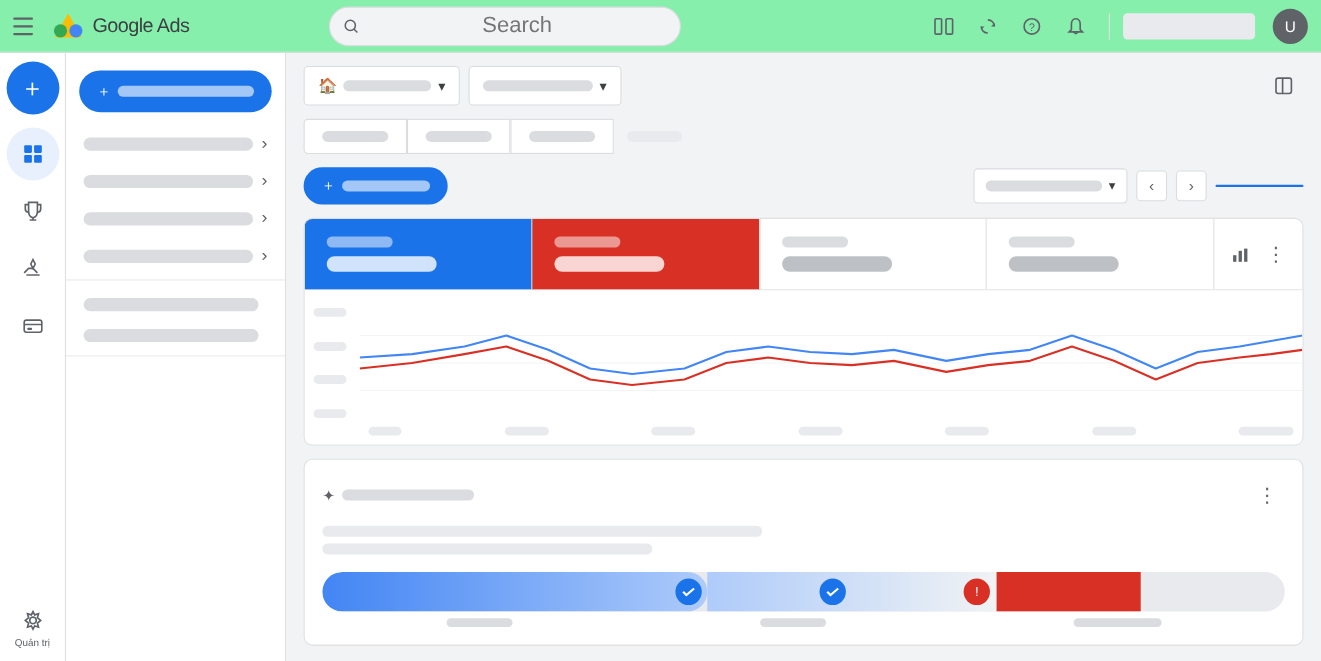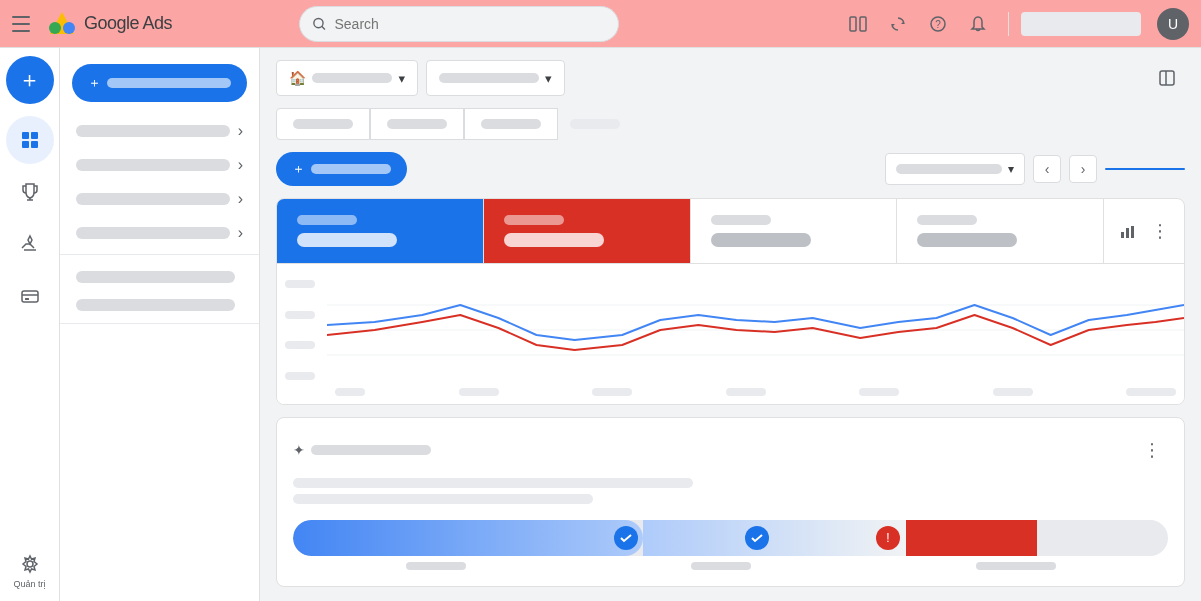--- a/index.html
+++ b/index.html
@@ -1,21 +1,21 @@
 <!DOCTYPE html>
 <html><head>
   <meta charset="utf-8">
   <style>
     * { box-sizing: border-box; margin: 0; padding: 0; }
     body { font-family: 'Google Sans', Arial, sans-serif; background: #f1f3f4; font-size: 13px; color: #3c4043; overflow: hidden; width: 1201px; height: 601px; }
 
     
     .top-nav {
       height: 48px;
-      background: #fca5a5;
+      background: #86efac;
       display: flex;
       align-items: center;
       padding: 0 12px;
       border-bottom: 1px solid #e0e0e0;
       position: fixed;
       top: 0; left: 0; right: 0;
       z-index: 100;
     }
     .top-nav .menu-icon { width: 24px; height: 24px; cursor: pointer; display: flex; flex-direction: column; justify-content: center; gap: 5px; margin-right: 12px; }
     .top-nav .menu-icon span { display: block; height: 2px; width: 18px; background: #5f6368; border-radius: 1px; }
@@ -26,21 +26,21 @@
       margin: 0 auto;
       height: 36px;
       border: 1px solid #dadce0;
       border-radius: 24px;
       display: flex;
       align-items: center;
       padding: 0 12px;
       background: #f1f3f4;
       gap: 8px;
     }
-    .search-bar input { border: none; background: transparent; outline: none; font-size: 14px; color: #3c4043; width: 100%; }
+    .search-bar input { border: none; background: transparent; outline: none; font-size: 20px; color: #3c4043; width: 100%; text-align: center; }
     .nav-icons { display: flex; align-items: center; gap: 4px; margin-left: auto; }
     .nav-icon-btn { width: 36px; height: 36px; border-radius: 50%; border: none; background: transparent; cursor: pointer; display: flex; align-items: center; justify-content: center; color: #5f6368; font-size: 18px; }
     .divider-v { width: 1px; height: 24px; background: #e0e0e0; margin: 0 8px; }
     .avatar { width: 32px; height: 32px; border-radius: 50%; background: #5f6368; display: flex; align-items: center; justify-content: center; color: white; font-size: 14px; }
     .account-bar { flex: 0 0 120px; height: 24px; background: #e8eaed; border-radius: 4px; margin-right: 12px; }
 
     
     .layout { display: flex; margin-top: 48px; height: calc(601px - 48px); }
 
     

